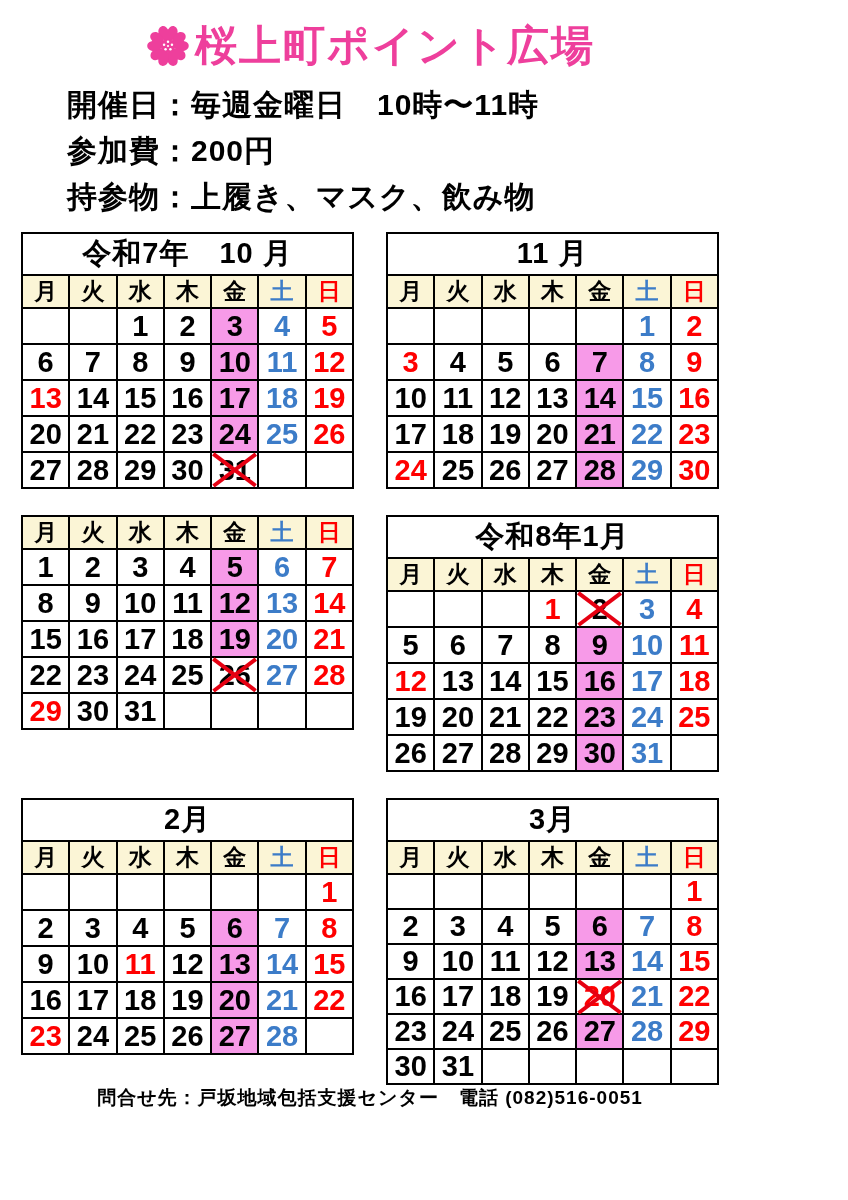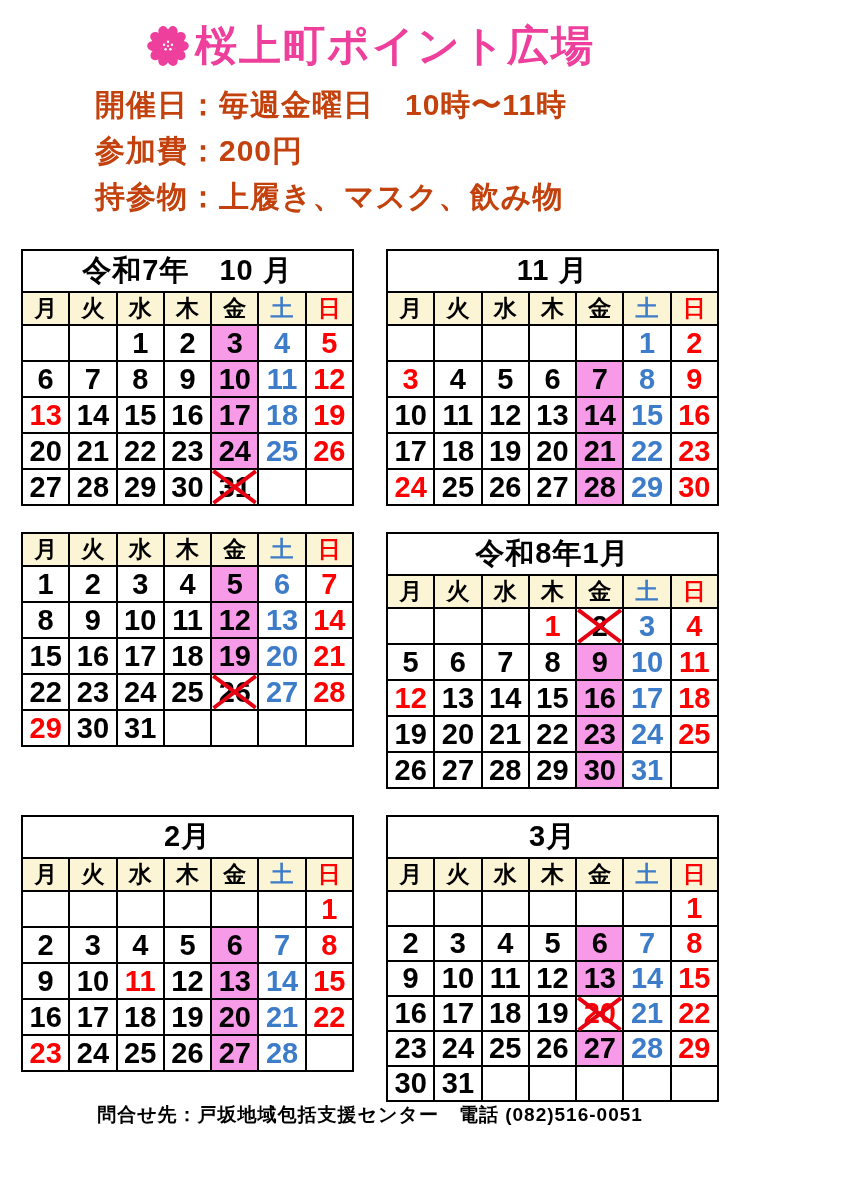--- a/index.html
+++ b/index.html
@@ -16,28 +16,28 @@
   .page{width:740px;height:1200px;background:#fff;overflow:hidden;position:relative;}
 
   .title{
     text-align:center;padding-top:18px;
     font-size:42px;font-weight:bold;letter-spacing:2px;
     color:var(--title-pink);
     display:flex;align-items:center;justify-content:center;gap:4px;
   }
   .sakura{display:inline-flex;}
 
-  .info{margin:8px 0 0 95px;color:#c2410c;}
+  .info{margin:8px 0 0 67px;color:#000000;}
   .info-line{
     font-size:30px;font-weight:bold;letter-spacing:1px;
     height:46px;line-height:46px;white-space:nowrap;
   }
 
   .cal-grid{
-    width:698px;margin:29px auto 0;
+    width:698px;margin:12px auto 0;
     display:grid;grid-template-columns:333px 333px;
     column-gap:32px;row-gap:26px;
     justify-content:center;align-items:start;
   }
   table.cal{border-collapse:collapse;table-layout:fixed;width:333px;background:#fff;}
   .cal td{border:2px solid #000;text-align:center;padding:0;overflow:visible;}
   .cal .title-cell{height:42px;font-size:29px;font-weight:bold;letter-spacing:1px;}
   .cal .wd{height:30px;background:var(--head-yellow);font-size:23px;font-weight:bold;}
   .cal .day{height:36px;font-size:29px;font-weight:bold;}
   .cal.rows6 .day{height:34px;}

